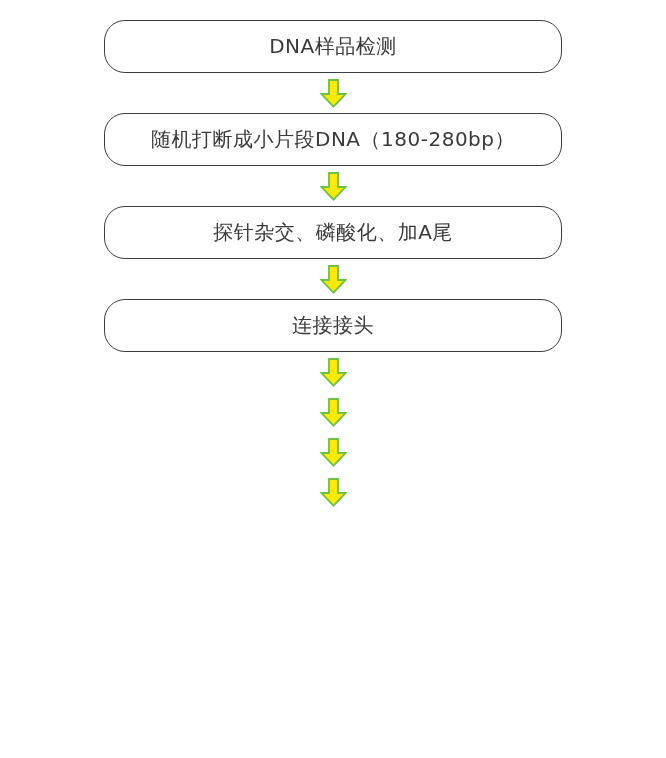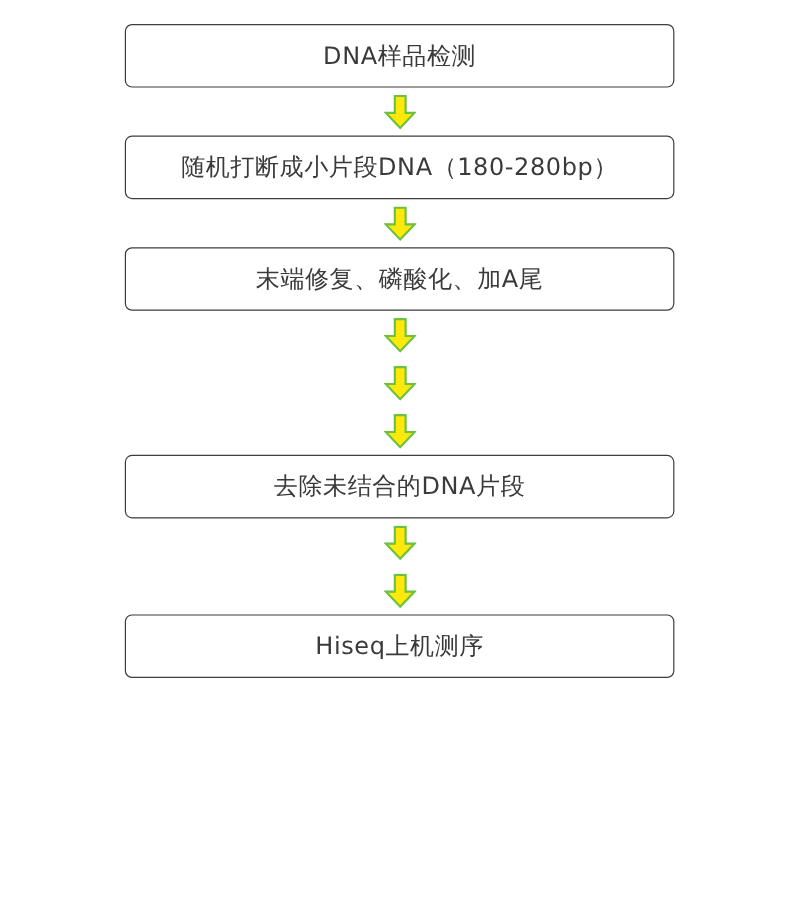--- a/index.html
+++ b/index.html
@@ -19,21 +19,21 @@
     padding-top: 20px;
     display: flex;
     flex-direction: column;
     align-items: center;
   }
   .step-box {
     box-sizing: border-box;
     width: 458px;
     height: 53px;
     border: 1.6px solid #3d3d3d;
-    border-radius: 6px;
+    border-radius: 21px;
     background: #ffffff;
     display: flex;
     align-items: center;
     justify-content: center;
     flex: 0 0 auto;
   }
   .step-label {
     font-size: 20px;
     font-weight: 500;
     color: #3a3a3a;
@@ -76,21 +76,31 @@
     <span class="step-label">随机打断成小片段DNA（180-280bp）</span>
   </div>
 
   <div class="connector">
     <svg class="arrow-icon" width="27" height="29" viewBox="0 0 27 29" xmlns="http://www.w3.org/2000/svg">
       <path d="M9 1 H18 V15 H25.5 L13.5 27.6 L1.5 15 H9 Z"></path>
     </svg>
   </div>
 
   <div class="step-box">
-    <span class="step-label">末端修复、磷酸化、加A尾</span>
+    <span class="step-label">探针杂交、磷酸化、加A尾</span>
+  </div>
+
+  <div class="connector">
+    <svg class="arrow-icon" width="27" height="29" viewBox="0 0 27 29" xmlns="http://www.w3.org/2000/svg">
+      <path d="M9 1 H18 V15 H25.5 L13.5 27.6 L1.5 15 H9 Z"></path>
+    </svg>
+  </div>
+
+  <div class="step-box">
+    <span class="step-label">连接接头</span>
   </div>
 
   <div class="connector">
     <svg class="arrow-icon" width="27" height="29" viewBox="0 0 27 29" xmlns="http://www.w3.org/2000/svg">
       <path d="M9 1 H18 V15 H25.5 L13.5 27.6 L1.5 15 H9 Z"></path>
     </svg>
   </div>
 
 
   <div class="connector">
@@ -99,34 +109,21 @@
     </svg>
   </div>
 
 
   <div class="connector">
     <svg class="arrow-icon" width="27" height="29" viewBox="0 0 27 29" xmlns="http://www.w3.org/2000/svg">
       <path d="M9 1 H18 V15 H25.5 L13.5 27.6 L1.5 15 H9 Z"></path>
     </svg>
   </div>
 
-  <div class="step-box">
-    <span class="step-label">去除未结合的DNA片段</span>
-  </div>
 
   <div class="connector">
     <svg class="arrow-icon" width="27" height="29" viewBox="0 0 27 29" xmlns="http://www.w3.org/2000/svg">
       <path d="M9 1 H18 V15 H25.5 L13.5 27.6 L1.5 15 H9 Z"></path>
     </svg>
   </div>
 
 
-  <div class="connector">
-    <svg class="arrow-icon" width="27" height="29" viewBox="0 0 27 29" xmlns="http://www.w3.org/2000/svg">
-      <path d="M9 1 H18 V15 H25.5 L13.5 27.6 L1.5 15 H9 Z"></path>
-    </svg>
-  </div>
-
-  <div class="step-box">
-    <span class="step-label">Hiseq上机测序</span>
-  </div>
-
 </div>
 
 </body></html>

